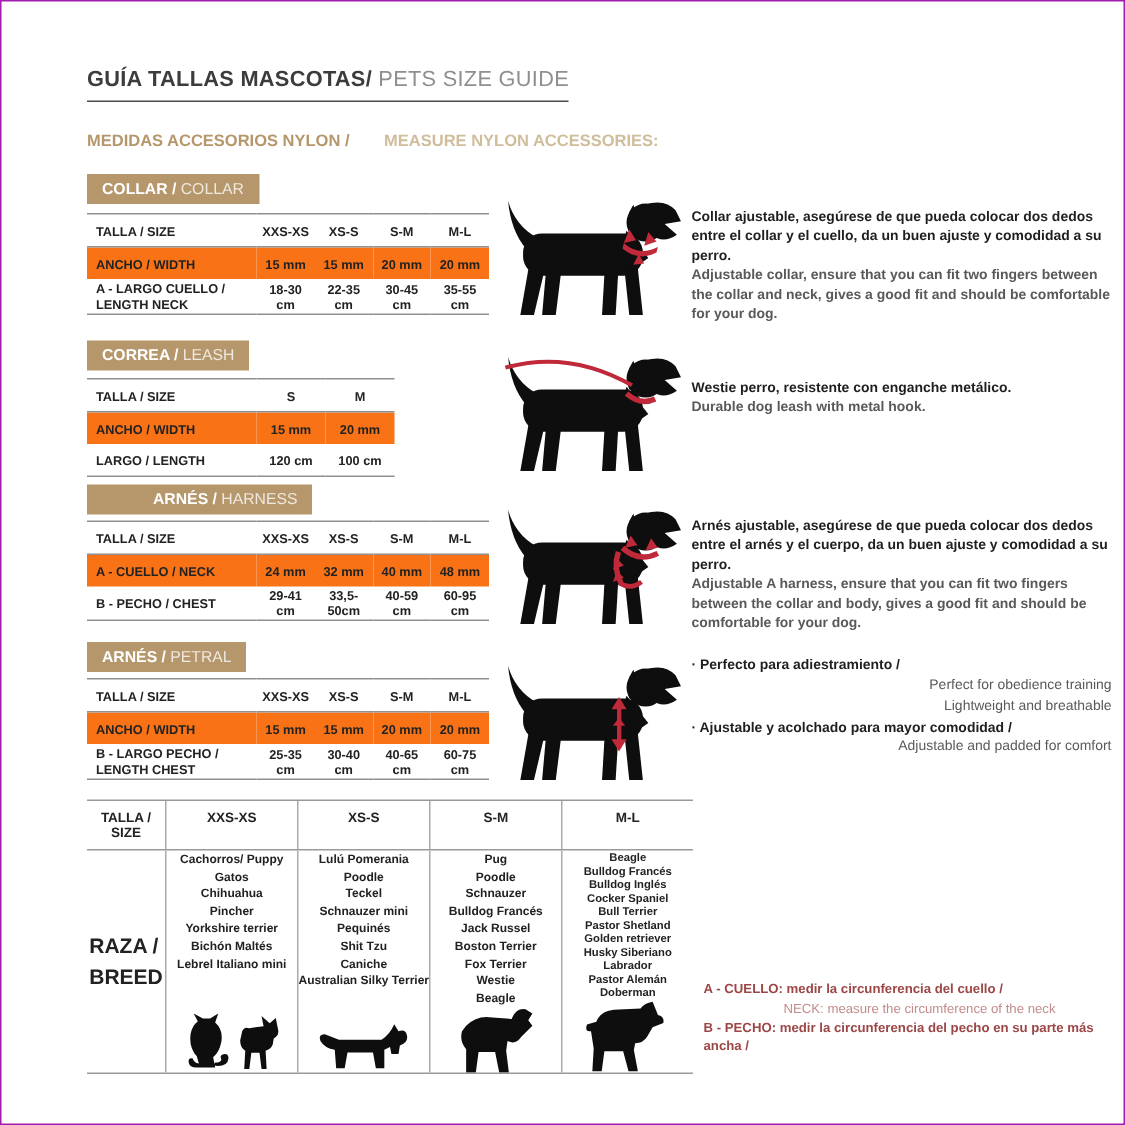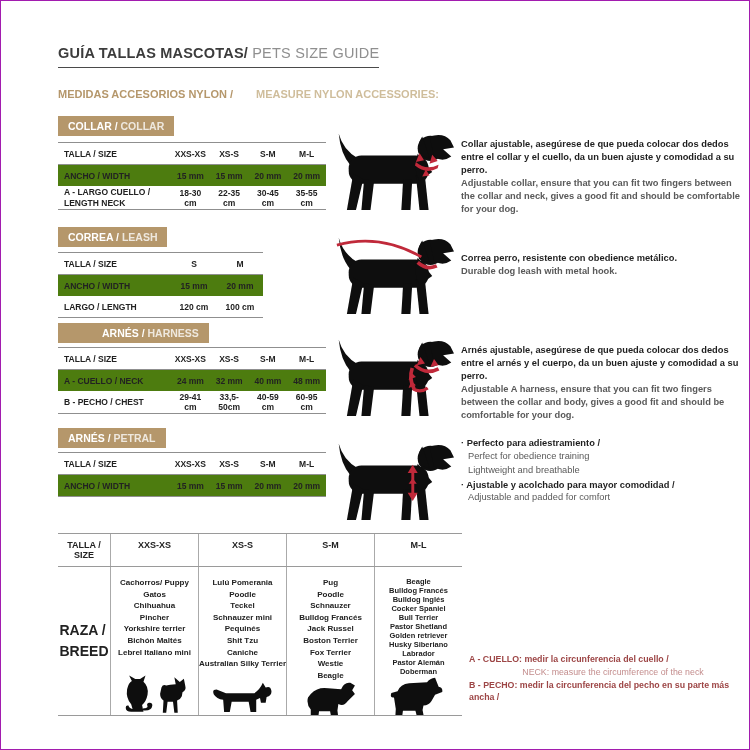--- a/index.html
+++ b/index.html
@@ -9,33 +9,33 @@
   
   #title{position:absolute;left:57px;top:44px;font-size:14.5px;letter-spacing:.2px;border-bottom:1.6px solid #4a4a4a;padding-bottom:6px;white-space:nowrap;}
   #title .t-es{font-weight:700;color:#3c3c3c;}
   #title .t-en{font-weight:400;color:#8f8f8f;}
   #subtitle{position:absolute;left:57px;top:87px;font-size:11px;font-weight:700;white-space:nowrap;}
   #subtitle .s-es{color:#b5976b;}
   #subtitle .s-en{color:#cfbd9b;margin-left:20px;}
 
   
   .badge{position:absolute;left:57px;background:#b5976b;color:#fff;font-size:10.5px;font-weight:700;padding:4px 10px;white-space:nowrap;}
-  .badge .b-en{font-weight:700;opacity:.78;margin-top:28px;}
+  .badge .b-en{font-weight:400;opacity:.78;margin-top:28px;}
   #badge-collar{top:115px;}
   #badge-leash{top:226px;}
   #badge-harness{top:322px;padding-left:44px;}
   #badge-petral{top:427px;}
 
   
   .size-table{position:absolute;left:57px;border-collapse:collapse;table-layout:fixed;}
   .size-table td{text-align:center;font-size:8.5px;font-weight:700;color:#222;height:19px;padding:1px 2px;vertical-align:middle;}
   .size-table .lbl{text-align:left;padding-left:6px;width:105px;}
   .size-table tr:first-child td{border-top:1.2px solid #8f8f8f;border-bottom:1.2px solid #8f8f8f;}
   .size-table tr:last-child td{border-bottom:1.2px solid #8f8f8f;}
-  .tr-gray td{background:#4d7c0f;}
+  .tr-gray td{background:#f97316;}
   .pre{white-space:pre-line;line-height:1.25;}
   #table-collar{top:141px;width:268px;}
   #table-leash{top:251px;width:205px;}
   #table-harness{top:346px;width:268px;}
   #table-petral{top:451px;width:268px;}
 
   
   .dog{position:absolute;left:335px;width:118px;height:95px;}
   #dog-collar{top:123px;}
   #dog-leash{top:227px;}
@@ -47,31 +47,31 @@
   .desc .des{display:block;font-weight:700;color:#1f1f1f;}
   .desc .den{display:block;font-weight:700;color:#595959;}
   #desc-collar{top:137px;}
   #desc-leash{top:251px;}
   #desc-harness{top:343px;}
 
   
   #bullets{position:absolute;left:460px;top:436px;width:280px;font-size:9.3px;line-height:1.35;}
   .bes{font-weight:700;color:#1f1f1f;}
   .bes::before{content:"· ";}
-  .ben{font-weight:400;color:#595959;margin-left:7px;margin-bottom:2px;}
+  .ben{font-weight:400;color:#595959;margin-left:7px;margin-bottom:2px;text-align:right;}
 
   
   #breed-table{position:absolute;left:57px;top:532px;width:404px;}
   .bt-head{display:grid;grid-template-columns:52px 88px 88px 88px 88px;border-top:1.2px solid #9a9a9a;border-bottom:1.2px solid #9a9a9a;}
   .bt-hc{font-size:9px;font-weight:700;color:#222;text-align:center;padding:6px 0;}
   .bt-body{display:grid;grid-template-columns:52px 88px 88px 88px 88px;border-bottom:1.2px solid #9a9a9a;height:148px;}
   .bt-hc + .bt-hc, .bt-cell + .bt-cell{border-left:1px solid #aaa;}
   .bt-cell{display:flex;flex-direction:column;justify-content:space-between;align-items:center;overflow:hidden;}
   .bt-label{justify-content:center;font-size:14px;font-weight:700;color:#222;white-space:pre-line;line-height:1.5;}
-  .breed-list{font-size:8px;font-weight:700;color:#222;white-space:pre-line;text-align:center;line-height:1.45;margin-top:10px;}
+  .breed-list{font-size:8px;font-weight:700;color:#222;white-space:pre-line;text-align:center;line-height:1.45;margin-top:0;}
   .breed-list.tight{font-size:7.5px;line-height:1.2;}
   .sil-row{display:flex;align-items:flex-end;gap:6px;padding-bottom:1px;}
 
   
   #notes{position:absolute;left:468px;top:652px;width:278px;font-size:8.8px;line-height:1.45;}
   .nes{font-weight:700;color:#9d4646;}
   .nen{font-weight:400;color:#c38c8c;margin-left:10px;text-align:center;}
 </style>
 </head>
 <body>
@@ -176,21 +176,21 @@
         <path d="M90,28 Q84,45 92,58 L106,48 Z"></path>
       </g>
       <g fill="none" stroke="#c0293a">
         <path d="M1,14 Q48,1 94,27" stroke-width="3"></path>
         <path d="M90,33 Q100,42 111,37" stroke-width="4"></path>
       </g>
     </svg>
   </div>
 
   <div class="desc" id="desc-leash">
-    <span class="des">Correa perro, resistente con obedience metálico.</span>
+    <span class="des">Westie perro, resistente con enganche metálico.</span>
     <span class="den">Durable dog leash with metal hook.</span>
   </div>
 
   <div class="badge" id="badge-harness"><span>ARNÉS / </span><span class="b-en">HARNESS</span></div>
 
   <table class="size-table" id="table-harness">
     <tbody>
         <tr>
       <td class="lbl">TALLA / SIZE</td>
       <td>XXS-XS</td>
@@ -258,20 +258,28 @@
       <td>XS-S</td>
       <td>S-M</td>
       <td>M-L</td>
     </tr>
     <tr class="tr-gray">
       <td class="lbl">ANCHO / WIDTH</td>
       <td>15 mm</td>
       <td>15 mm</td>
       <td>20 mm</td>
       <td>20 mm</td>
+    </tr>
+    <tr>
+      <td class="lbl pre">B - LARGO PECHO /
+LENGTH CHEST</td>
+      <td>25-35 cm</td>
+      <td>30-40 cm</td>
+      <td>40-65 cm</td>
+      <td>60-75 cm</td>
     </tr>
   </tbody>
     </table>
 
   <div class="dog" id="dog-petral">
     <svg width="118" height="95" viewBox="0 0 130 95">
       <g fill="#0e0e0e">
         <path d="M3,6 Q8,24 24,33 L16,41 Q5,28 3,6 Z"></path>
         <rect x="14" y="30" width="88" height="31" rx="14"></rect>
         <path d="M19,50 L12,90 L22,90 L30,56 Z"></path>

